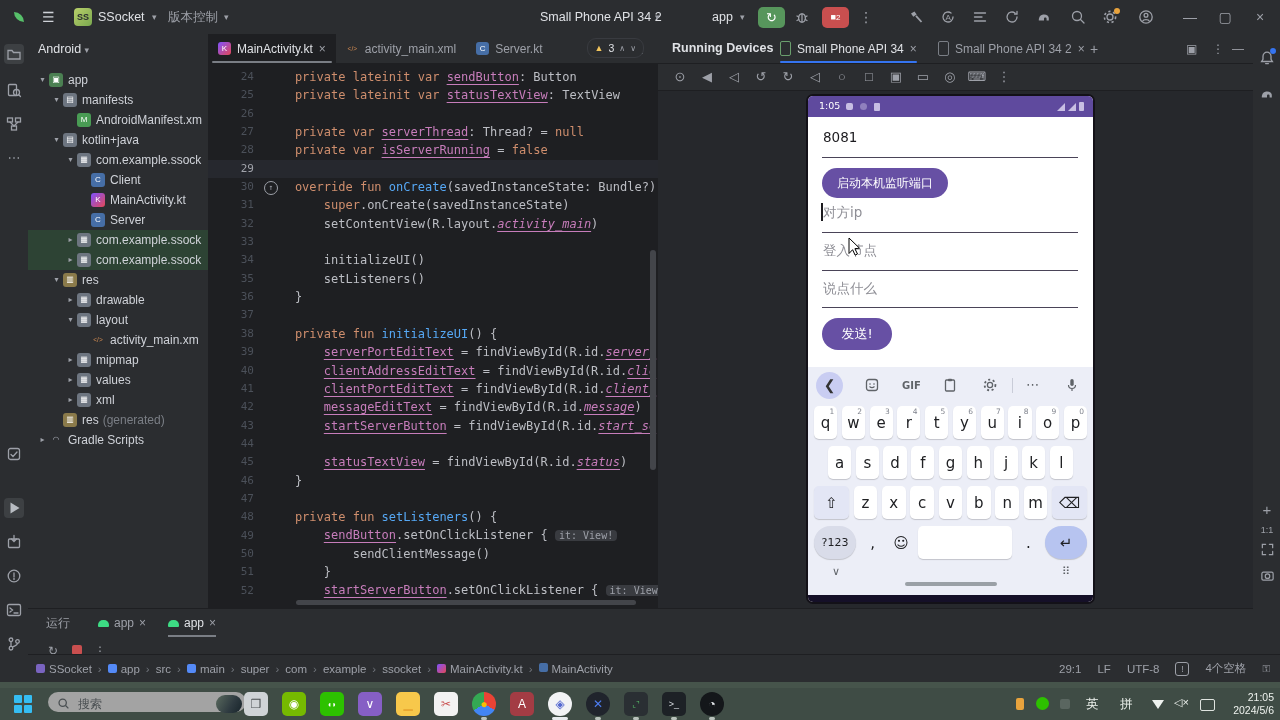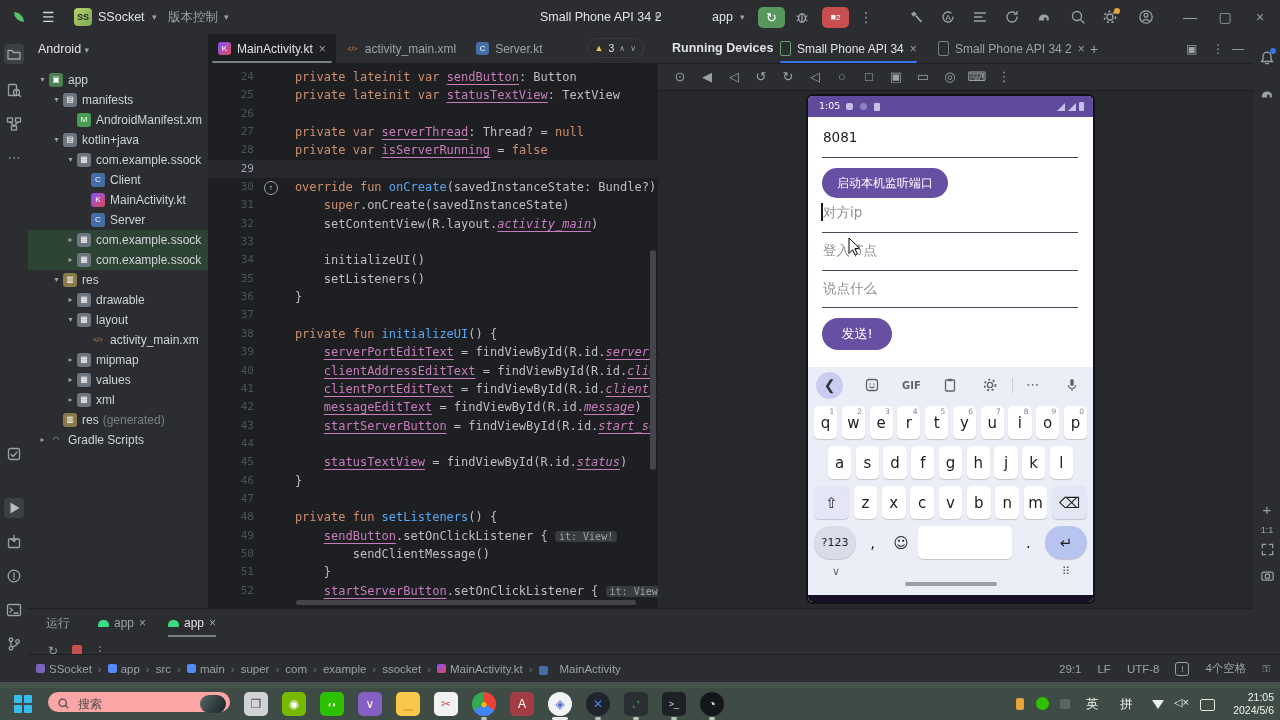--- a/index.html
+++ b/index.html
@@ -36,21 +36,21 @@
   .tsuffix{color:#7a7e85;margin-left:4px;}
   
   #editor{position:absolute;left:208px;top:34px;width:450px;height:574px;background:#1e1f22;overflow:hidden;}
   #edtabs{position:absolute;left:0;top:0;width:450px;height:29px;background:#2b2d30;border-bottom:1px solid #1e1f22;display:flex;}
   .etab{height:29px;display:flex;align-items:center;padding:0 10px;font-size:12px;color:#9da0a8;gap:6px;position:relative;}
   .etab.act{color:#dfe1e5;background:#1e1f22;}
   .etab.act::after{content:"";position:absolute;left:4px;right:4px;bottom:0;height:2px;background:#7a7e85;border-radius:1px;}
   .fico{width:13px;height:13px;border-radius:3px;font-size:8px;line-height:13px;text-align:center;color:#fff;flex:none;}
   .tclose{color:#9da0a8;font-size:12px;}
   #code{position:absolute;left:0;top:34px;width:450px;font-family:"DejaVu Sans Mono", monospace;font-size:12px;}
-  .cl{height:18.35px;line-height:18.35px;white-space:pre;display:flex;position:relative;}
+  .cl{height:18.35px;line-height:18.35px;white-space:pre;display:flex;position:relative;align-items:center;}
   .cl .ln{width:46px;flex:none;text-align:right;color:#4b5059;padding-right:12px;font-size:11px;}
   .cl.cur{background:#26282e;}
   .cl.cur .ln{color:#a1a3ab;}
   .lc{flex:1;overflow:hidden;}
   .k{color:#cf8e6d}.p{color:#c77dbb;text-decoration:underline;text-decoration-thickness:1px;text-underline-offset:3px;}
   .f{color:#56a8f5}.pl{color:#bcbec4}
   .i{color:#c77dbb;font-style:italic;text-decoration:underline;text-decoration-thickness:1px;text-underline-offset:3px;}
   .d{color:#6f737a}
   .h{background:#393b40;color:#9da0a8;border-radius:4px;padding:0 4px;font-size:10px;}
   .ovr{position:absolute;left:56px;top:3px;width:12px;height:12px;border:1px solid #9da0a8;border-radius:50%;
@@ -105,21 +105,21 @@
   .droid{width:11px;height:7px;background:#3ddc84;border-radius:5px 5px 1px 1px;}
   #statusbar{position:absolute;left:28px;top:654px;width:1252px;height:27px;background:#2b2d30;border-top:1px solid #1e1f22;
     font-size:11.5px;color:#9da0a8;}
   #crumbs{position:absolute;left:8px;top:0;height:27px;display:flex;align-items:center;gap:6px;white-space:nowrap;}
   .crumbico{width:9px;height:9px;border-radius:2px;display:inline-block;}
   #statusright{position:absolute;right:10px;top:0;height:27px;display:flex;align-items:center;gap:16px;}
   
   #taskbar{position:absolute;left:0;top:688px;width:1280px;height:32px;background:#3f4c45;}
   #start{position:absolute;left:14px;top:7px;width:18px;height:18px;display:grid;grid-template-columns:8px 8px;grid-gap:2px;}
   #start div{width:8px;height:8px;background:#35bdf2;border-radius:1px;}
-  #searchpill{position:absolute;left:48px;top:4px;width:182px;height:20px;border-radius:12px;background:#fca5a5;}
+  #searchpill{position:absolute;left:48px;top:4px;width:182px;height:20px;border-radius:12px;background:#a3a3a3;padding-left:16px;}
   #searchpill .mag{position:absolute;left:9px;top:5px;}
   #searchpill .stext{position:absolute;left:30px;top:4px;font-size:12px;color:#4a4f52;}
   #searchcam{position:absolute;right:4px;top:3px;width:26px;height:18px;border-radius:9px;
     background:linear-gradient(120deg,#5a6a5e,#2e3a40 60%,#17242a);}
   .tapp{position:absolute;top:4px;width:24px;height:24px;border-radius:5px;display:flex;align-items:center;justify-content:center;
     font-size:12px;color:#fff;}
   .runbar{position:absolute;top:29px;width:6px;height:3px;border-radius:1.5px;background:#b9c2bc;}
   .trayic{position:absolute;top:8px;color:#eef2ee;font-size:12.5px;}
   #clock{position:absolute;right:6px;top:3px;text-align:right;color:#eef2ee;font-size:10.5px;line-height:13px;}
   
@@ -611,21 +611,21 @@
           <div style="color:#6f737a">›</div>
           <div style="display:flex;align-items:center;gap:4px">
             <div>ssocket</div>
           </div>
           <div style="color:#6f737a">›</div>
           <div style="display:flex;align-items:center;gap:4px">
             <div class="crumbico" style="background: linear-gradient(135deg, rgb(127, 82, 255), rgb(228, 72, 87));"></div>
             <div>MainActivity.kt</div>
           </div>
           <div style="color:#6f737a">›</div>
-          <div style="display:flex;align-items:flex-end;gap:12px">
+          <div style="display:flex;align-items:flex-start;gap:4px">
             <div class="crumbico" style="background: rgb(70, 110, 166);"></div>
             <div>MainActivity</div>
           </div>
         </div>
       <div id="statusright">
         <span>29:1</span>
         <span>LF</span>
         <span>UTF-8</span>
         <span style="border:1px solid #9da0a8;border-radius:3px;width:12px;height:12px;display:inline-block;text-align:center;font-size:9px;line-height:12px">!</span>
         <span>4个空格</span>

